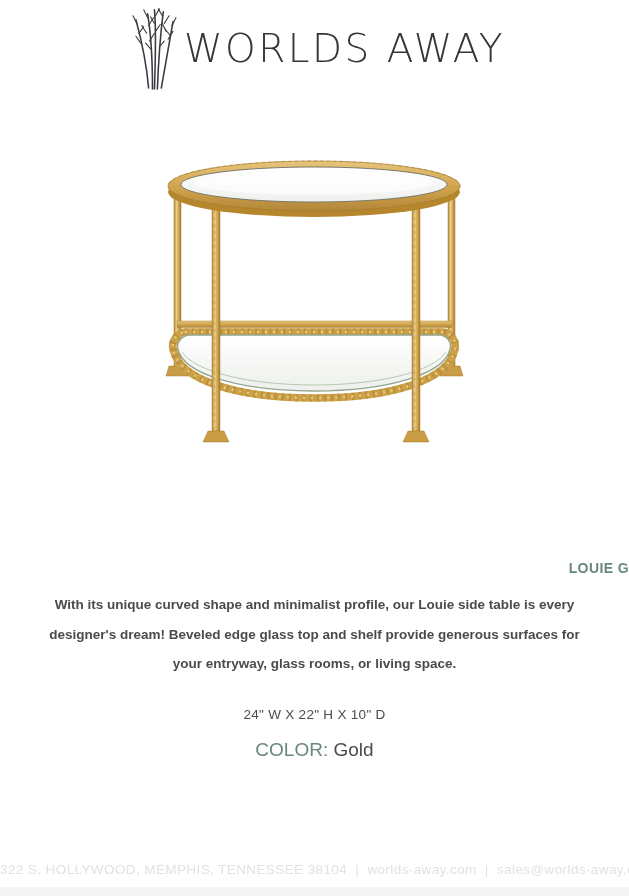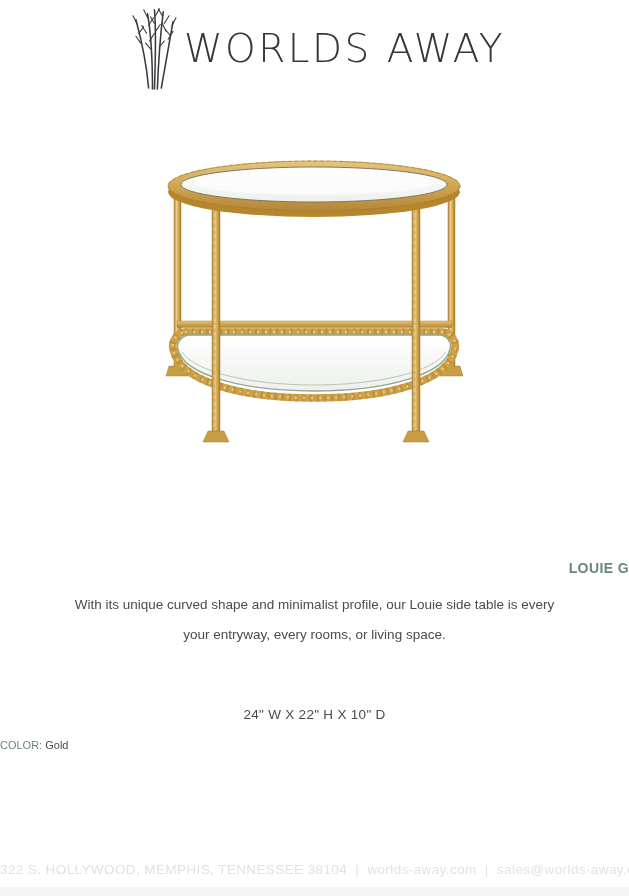--- a/index.html
+++ b/index.html
@@ -28,30 +28,30 @@
     width:320px; height:300px; margin:0;
   }
 
   
   .title {
     position:absolute; top:551px; left:0; width:100%; text-align:right;
     font-size:14px; font-weight:bold; letter-spacing:0.4px; color:#68897a;
   }
   .desc {
     position:absolute; top:590px; left:0; width:100%; text-align:center;
-    font-size:13.5px; color:#4b4b4b;
+    font-size:13.5px; color:#4b4b4b;font-weight:bold;
   }
   .desc .line { display:block; line-height:29.5px; white-space:nowrap; }
   .dims {
     position:absolute; top:707px; left:0; width:100%; text-align:center;
     font-size:13.5px; color:#4b4b4b; letter-spacing:0.3px;
   }
   .colorline {
-    position:absolute; top:739px; left:0; width:100%; text-align:left;
-    font-size:11px;
+    position:absolute; top:739px; left:0; width:100%; text-align:center;
+    font-size:19px;
   }
   .colorline .label { color:#68897a; }
   .colorline .value { color:#4b4b4b; }
 
   
   .footer {
     position:absolute; top:862px; left:0; width:100%; text-align:center;
     font-size:13.5px; letter-spacing:0.4px; color:#e2e2e2; white-space:nowrap;
   }
   .footer a { color:inherit; text-decoration:none; }
@@ -144,21 +144,22 @@
       <ellipse cx="159" cy="33" rx="146" ry="25" fill="none" stroke="#a87c2b" stroke-width="1.3" stroke-dasharray="3 3.5" opacity="0.4"></ellipse>
       <ellipse cx="159" cy="31.5" rx="133" ry="17.5" fill="url(#gGlass)" stroke="#6f6f66" stroke-width="0.9"></ellipse>
       <ellipse cx="159" cy="30" rx="119" ry="12" fill="#ffffff" opacity="0.6"></ellipse>
     </svg>
   </figure>
 
   <h1 class="title">LOUIE G</h1>
 
   <div class="desc">
     <span class="line">With its unique curved shape and minimalist profile, our Louie side table is every</span>
-    <span class="line">your entryway, every rooms, or living space.</span>
+    <span class="line">designer's dream! Beveled edge glass top and shelf provide generous surfaces for</span>
+    <span class="line">your entryway, glass rooms, or living space.</span>
   </div>
 
   <div class="dims">24" W X 22" H X 10" D</div>
 
   <div class="colorline">
     <span class="label">COLOR:</span>
     <span class="value">Gold</span>
   </div>
 
   <footer class="footer">

